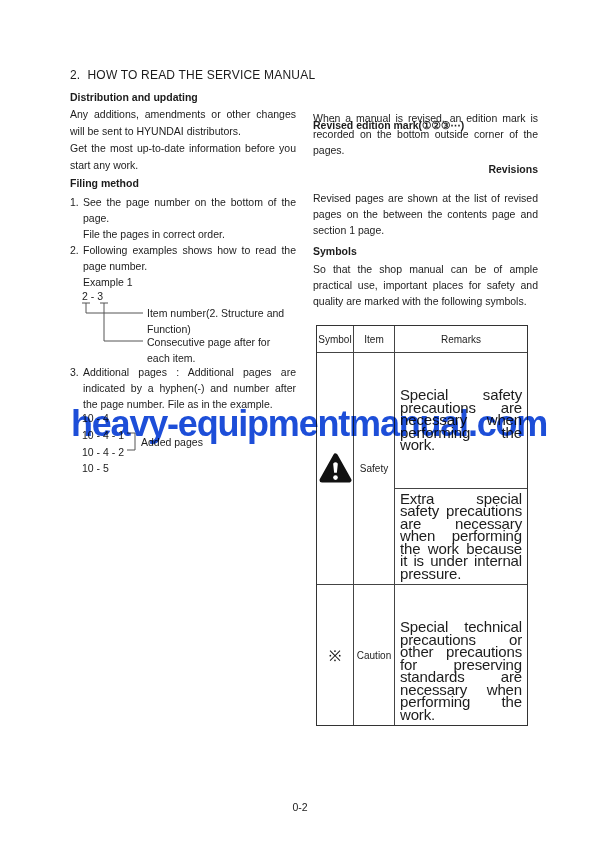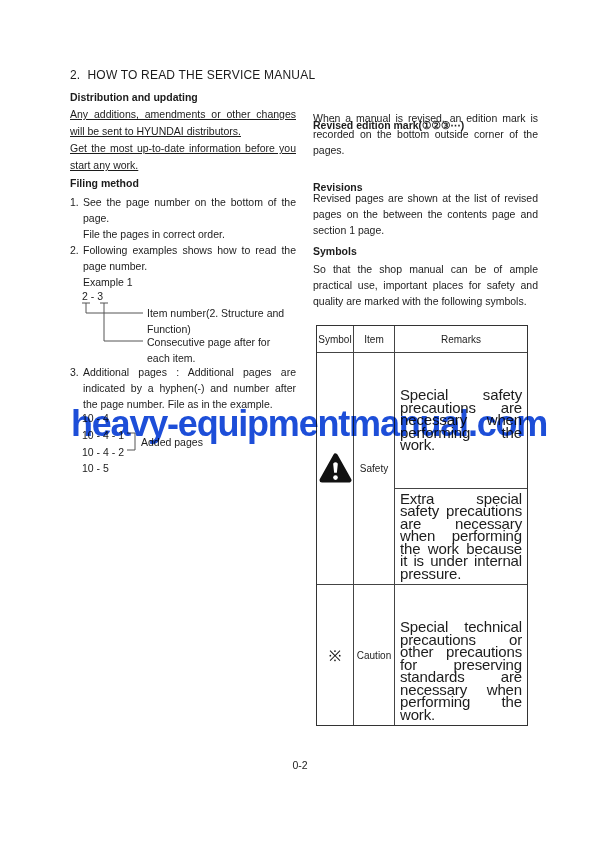--- a/index.html
+++ b/index.html
@@ -16,21 +16,21 @@
   .page-title {
     left:70px; top:68px; width:320px;
     font-size:12px; letter-spacing:.2px; white-space:pre-wrap;
   }
 
   
   .col-left-x { left:70px; width:226px; }
   .col-right-x { left:313px; width:225px; }
 
   .h { font-weight:bold; font-size:10.5px; }
-  .body-txt { font-size:10.5px; line-height:17px; text-align:justify;text-decoration:underline; }
+  .body-txt { font-size:10.5px; line-height:17px; text-align:justify; }
   .body-txt16 { font-size:10.5px; line-height:16px; text-align:justify; }
 
   .num-item { display:flex; font-size:10.5px; line-height:16px; }
   .num-item .num { width:13px; flex:0 0 13px; }
   .num-item .txt { flex:1; text-align:justify; }
 
   .mono-line { font-size:10.5px; }
 
   .diagram-label { font-size:10.5px; line-height:16px; width:142px; }
 
@@ -61,21 +61,21 @@
   .remark-cell + .remark-cell { border-top:1px solid #444; }
   .ref-mark { font-size:15px; color:#111; }
 
   .watermark {
     left:71px; top:403px;
     font-size:36px; font-weight:bold; letter-spacing:-1.2px;
     white-space:nowrap;
     mix-blend-mode:multiply;
   }
 
-  .footer { left:0; right:0; top:759px; text-align:center; font-size:10.5px; }
+  .footer { left:0; right:0; top:801px; text-align:center; font-size:10.5px; }
 </style>
 </head>
 <body>
 
 <div>
 
   <div class="abs page-title">2.  HOW TO READ THE SERVICE MANUAL</div>
 
   <div class="abs col-left-x h" style="top:91px;">Distribution and updating</div>
   <div class="abs col-left-x body-txt" style="top:106px;">Any additions, amendments or other changes will be sent to HYUNDAI distributors.</div>
@@ -121,21 +121,21 @@
     <div>10 - 5</div>
   </div>
   <svg class="abs lines" style="left:70px; top:408px;" width="120" height="60" aria-hidden="true">
     <polyline points="57,25 65,25 65,42 57,42"></polyline>
   </svg>
   <div class="abs mono-line" style="left:141px; top:436px;">Added pages</div>
 
   <div class="abs col-right-x h" style="top:99px;margin-top:20px;">Revised edition mark(①②③⋯)</div>
   <div class="abs col-right-x body-txt16" style="top:110px;">When a manual is revised, an edition mark is recorded on the bottom outside corner of the pages.</div>
 
-  <div class="abs col-right-x h" style="top:181px;">Revisions</div>
+  <div class="abs col-right-x h" style="top:163px;text-align:right;">Revisions</div>
   <div class="abs col-right-x body-txt16" style="top:190px;">Revised pages are shown at the list of revised pages on the between the contents page and section 1 page.</div>
 
   <div class="abs col-right-x h" style="top:245px;">Symbols</div>
   <div class="abs col-right-x body-txt16" style="top:261px;">So that the shop manual can be of ample practical use, important places for safety and quality are marked with the following symbols.</div>
 
   <div class="abs sym-table">
     <div class="trow thead">
       <div class="tcell c-sym">Symbol</div>
       <div class="tcell c-item">Item</div>
       <div class="tcell c-rem">Remarks</div>

